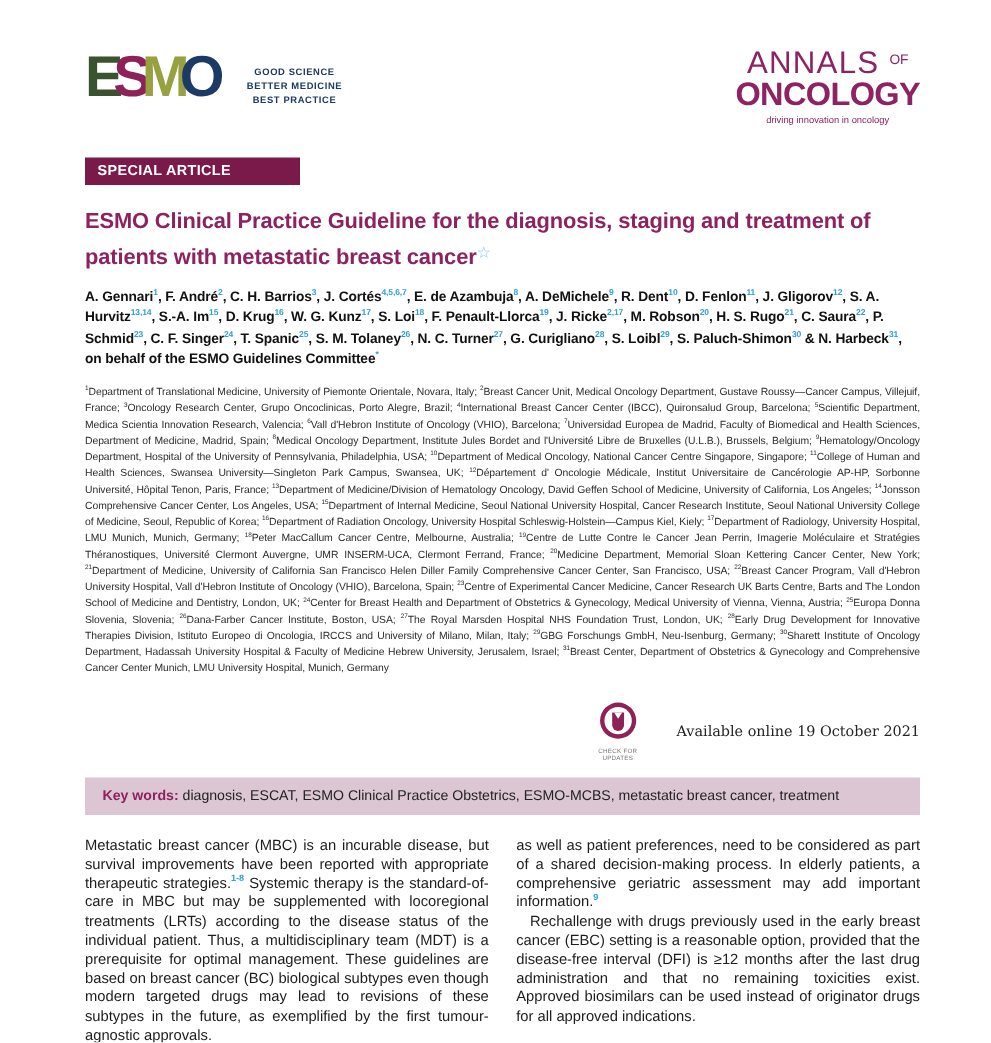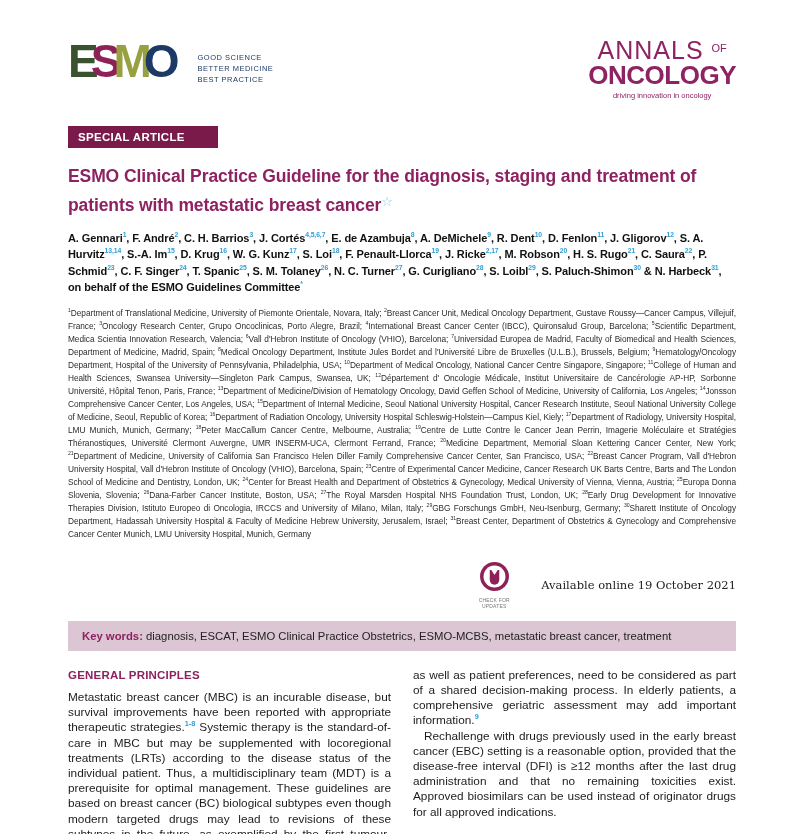--- a/index.html
+++ b/index.html
@@ -11,29 +11,29 @@
   .page{
     position:relative; width:793px; height:834px; overflow:hidden;
     background:#fff; font-family:"Liberation Sans",sans-serif; color:#1c1c1c;
     padding:36px 57px 0 68px;
   }
   
   .header{display:flex; justify-content:space-between; align-items:flex-start;}
   .esmo-logo{display:flex; align-items:center;}
   .esmo-letters{font-weight:800; font-size:46px; line-height:44px; letter-spacing:-8px; padding-right:10px;}
   .esmo-letter{display:inline-block;}
-  .esmo-tagline{margin-left:16px; color:var(--esmo_navy); font-size:7.5px; font-weight:400;
-    letter-spacing:.5px; line-height:11px; margin-top:16px;}
+  .esmo-tagline{margin-left:16px; color:var(--esmo_navy); font-size:7.5px; font-weight:700;
+    letter-spacing:.5px; line-height:11px; margin-top:16px;text-align:center;}
   .annals{text-align:center; color:var(--annals); margin-top:0;}
   .annals-line1{font-size:25px; font-weight:400; letter-spacing:1px; line-height:24px;}
   .annals-of{font-size:11px; font-weight:400; letter-spacing:0; vertical-align:7px;text-align:center;}
   .annals-line2{font-size:26px; font-weight:800; letter-spacing:-0.5px; line-height:27px;}
   .annals-tagline{font-size:7.5px; color:var(--annals); margin-top:2px; font-weight:400;}
   
-  .badge{display:inline-block; width:150px; background:var(--badge); color:#fff; font-weight:700;
+  .badge{display:inline-block; width:172px; background:var(--badge); color:#fff; font-weight:700;
     font-size:11.5px; letter-spacing:.3px; padding:5px 8px 5px 10px; margin-top:26px;}
   .title{color:var(--accent); font-size:17.5px; font-weight:700; line-height:26px;
     margin-top:15px; letter-spacing:-0.1px; max-width:670px;}
   .title-star{color:var(--star); font-size:13px; font-weight:400; vertical-align:5px;}
   
   .authors{margin-top:11px; font-weight:700; font-size:11px; line-height:16.5px; color:#111;
     letter-spacing:-0.1px; text-align:left;}
   sup{font-size:.62em; line-height:0;}
   .sup-blue{color:var(--sup); font-weight:700;}
   
@@ -98,21 +98,20 @@
     </div>
     <div class="online-text">Available online 19 October 2021</div>
   </div>
 
   <div class="keywords">
     <span class="kw-label">Key words:</span><span> diagnosis, ESCAT, ESMO Clinical Practice Obstetrics, ESMO-MCBS, metastatic breast cancer, treatment</span>
   </div>
 
   <div class="columns">
     <div class="col">
-      <h2 class="col-heading">GENERAL PRINCIPLES</h2>
       <p class="para">Metastatic breast cancer (MBC) is an incurable disease, but survival improvements have been reported with appropriate therapeutic strategies.<sup class="sup-blue">1-8</sup> Systemic therapy is the standard-of-care in MBC but may be supplemented with locoregional treatments (LRTs) according to the disease status of the individual patient. Thus, a multidisciplinary team (MDT) is a prerequisite for optimal management. These guidelines are based on breast cancer (BC) biological subtypes even though modern targeted drugs may lead to revisions of these subtypes in the future, as exemplified by the first tumour-agnostic approvals.</p>
     </div>
     <div class="col">
       <p class="para">as well as patient preferences, need to be considered as part of a shared decision-making process. In elderly patients, a comprehensive geriatric assessment may add important information.<sup class="sup-blue">9</sup></p>
       <p class="para indent">Rechallenge with drugs previously used in the early breast cancer (EBC) setting is a reasonable option, provided that the disease-free interval (DFI) is ≥12 months after the last drug administration and that no remaining toxicities exist. Approved biosimilars can be used instead of originator drugs for all approved indications.</p>
     </div>
   </div>
 
 </div>
 

